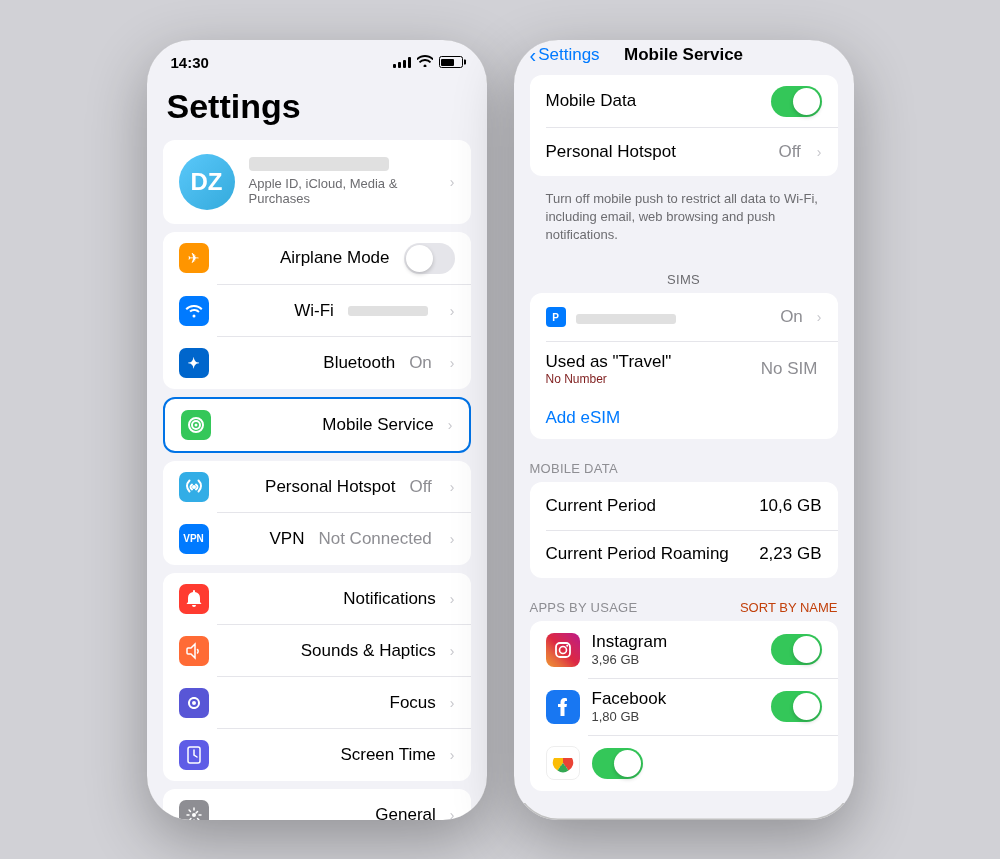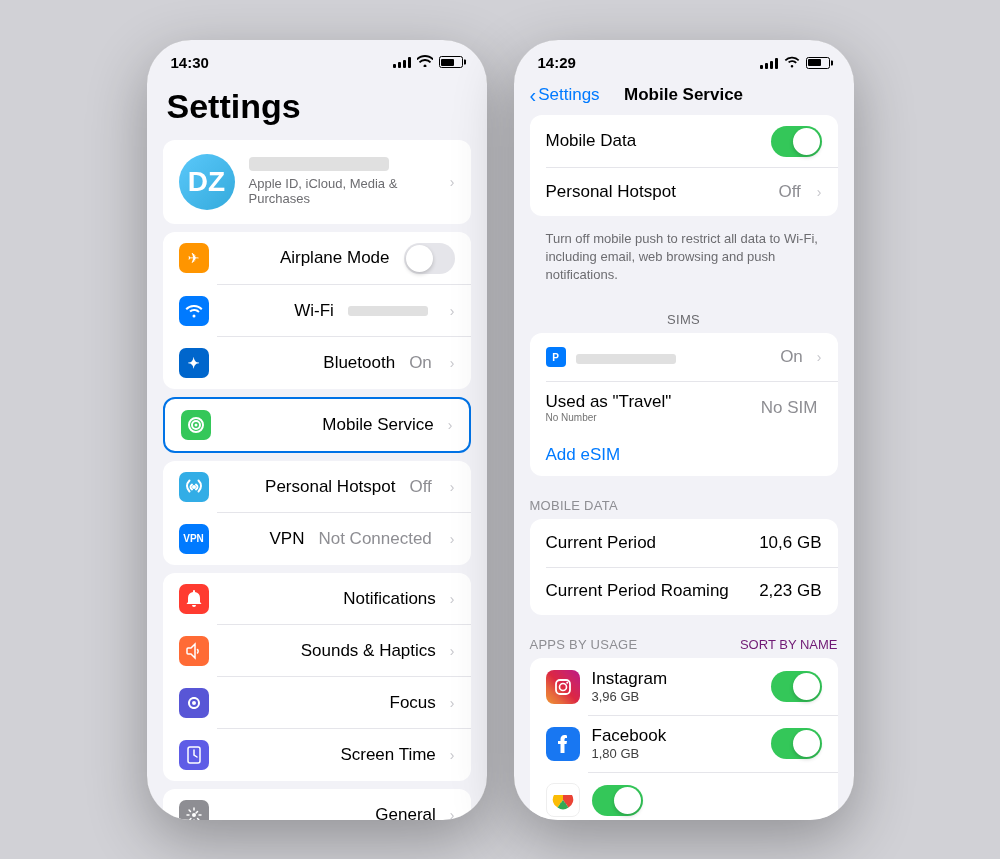--- a/index.html
+++ b/index.html
@@ -123,21 +123,21 @@
     }
     .avatar {
       width: 56px;
       height: 56px;
       border-radius: 50%;
       background: linear-gradient(135deg, #5ac8fa, #34aadc);
       display: flex;
       align-items: center;
       justify-content: center;
       color: white;
-      font-size: 28px;
+      font-size: 24px;
       font-weight: 600;
       flex-shrink: 0;
       text-align: center;
     }
     .profile-info {
       flex: 1;
     }
     .profile-name-blur {
       height: 14px;
       background: #e0e0e0;
@@ -363,22 +363,22 @@
     .add-esim {
       font-size: 17px;
       color: #007aff;
       padding: 11px 16px;
     }
     .travel-label {
       font-size: 17px;
       color: #000;
     }
     .travel-sub {
-      font-size: 10px;
-      color: #737373;
+      font-size: 12px;
+      color: #7f1d1d;
     }
     .travel-row {
       display: flex;
       align-items: center;
       padding: 11px 16px;
     }
     .travel-text {
       flex: 1;
     }
     .app-row {
@@ -425,21 +425,21 @@
       padding: 14px 16px 6px;
     }
     .apps-header-label {
       font-size: 13px;
       color: #8e8e93;
       text-transform: uppercase;
       letter-spacing: 0.02em;
     }
     .sort-label {
       font-size: 13px;
-      color: #701a75;
+      color: #c2410c;
       font-weight: 500;
     }
     .data-value-right {
       font-size: 17px;
       color: #000;
       margin-left: auto;
       margin-right: 0;
     }
   </style>
 </head>
@@ -607,39 +607,20 @@
 
         </div>
 
       </div>
     </div>
   </div>
 
   <div class="phone">
     <div class="phone-inner">
 
-      <div class="status-bar">
-        <span class="status-time">14:29</span>
-        <div class="status-icons">
-          <div class="signal-bars">
-            <span></span>
-              <span></span>
-              <span></span>
-              <span></span>
-          </div>
-          <span>
-            <svg width="16" height="12" viewBox="0 0 18 14" fill="black">
-                <path d="M9 10.5a1.5 1.5 0 110 3 1.5 1.5 0 010-3zm0-3.5c1.65 0 3.15.67 4.24 1.76l1.42-1.42A7 7 0 009 5a7 7 0 00-4.66 1.84l1.42 1.42A4.97 4.97 0 019 7zm0-4c2.76 0 5.26 1.12 7.07 2.93l1.42-1.42A11 11 0 009 1 11 11 0 00.51 4.51L1.93 5.93A8.96 8.96 0 019 3z"></path>
-              </svg>
-          </span>
-          <div class="battery-icon">
-            <div class="battery-fill"></div>
-          </div>
-        </div>
-      </div>
 
       <div class="nav-bar">
         <div class="nav-back">
           <span class="nav-back-chevron">‹</span>
           <span>Settings</span>
         </div>
         <span class="nav-title">Mobile Service</span>
         <div style="width:70px;"></div>
       </div>
 

